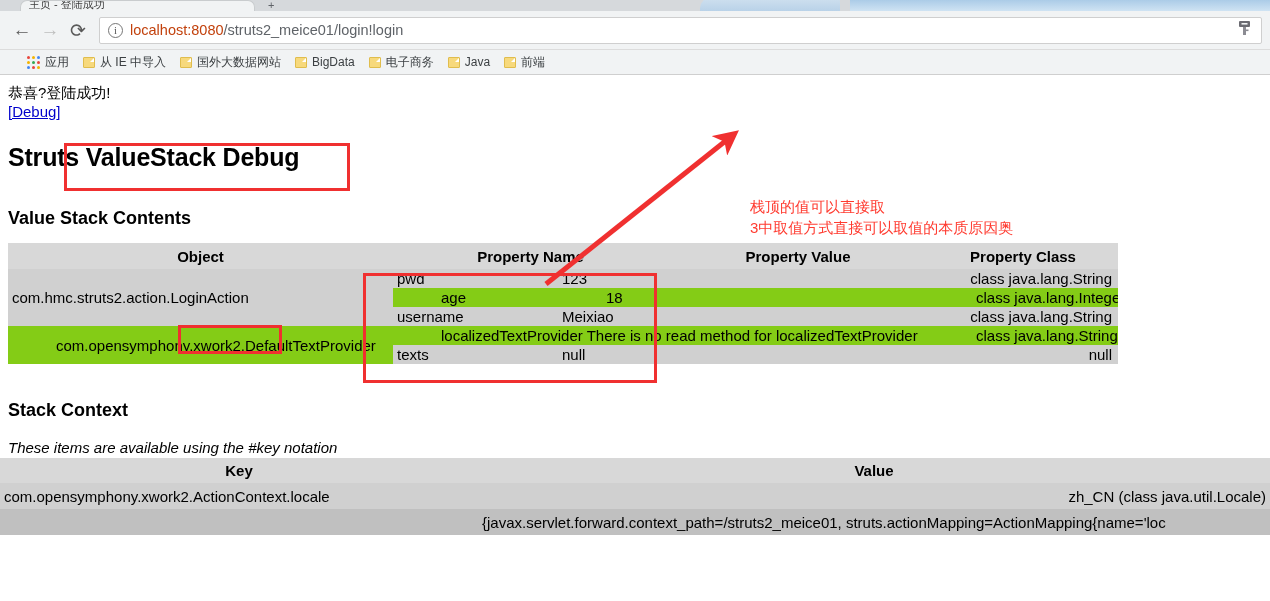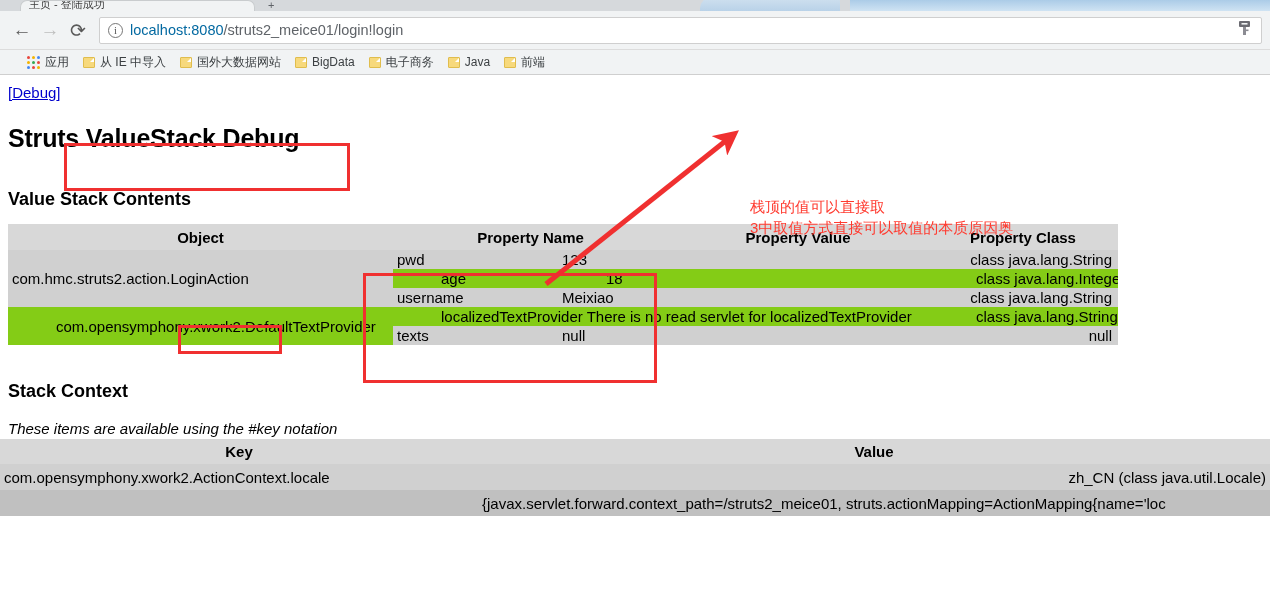--- a/index.html
+++ b/index.html
@@ -102,21 +102,21 @@
     flex: 0 0 auto;
     margin-right: 7px;
     line-height: 1;
   }
   #url-text {
     font-size: 14.5px;
     color: #5f6368;
     white-space: nowrap;
     flex: 1 1 auto;
   }
-  #url-text .host { color: #0369a1; }
+  #url-text .host { color: #c2410c; }
   #key-icon { margin-right: 4px; flex: 0 0 auto; }
 
   #bookmarks {
     height: 25px;
     background: #f1f3f4;
     display: flex;
     align-items: center;
     padding: 0 20px;
     border-bottom: 1px solid #cfcfcf;
     gap: 0px;
@@ -315,20 +315,21 @@
     <div class="bm">
       <span class="bm-folder"></span>
       <span>前端</span>
     </div>
   </div>
 </div>
 
 <div id="page">
   <div id="page-inner">
 
+    <div class="plain-line">恭喜?登陆成功!</div>
     <a href="#" class="debug-link">[Debug]</a>
 
     <h1 class="vs-title">Struts ValueStack Debug</h1>
 
     <h2 class="sec-title">Value Stack Contents</h2>
 
     <table class="st" id="vs-table">
       <colgroup>
         <col style="width:385px">
         <col style="width:165px">
@@ -359,21 +360,21 @@
           <td class="pclass">class java.lang.Integer</td>
         </tr>
         <tr class="light">
           <td>username</td>
           <td>Meixiao</td>
           <td class="pval"></td>
           <td class="pclass">class java.lang.String</td>
         </tr>
         <tr class="dark">
           <td class="obj-cell" rowspan="2">com.opensymphony.xwork2.DefaultTextProvider</td>
-          <td colspan="3" style="text-align:left"><span>localizedTextProvider</span> <span>There is no read servlet for localizedTextProvider</span></td>
+          <td colspan="3" style="text-align:left"><span>localizedTextProvider</span> <span>There is no read method for localizedTextProvider</span></td>
           <td class="pclass">class java.lang.String</td>
         </tr>
         <tr class="light">
           <td>texts</td>
           <td>null</td>
           <td class="pval"></td>
           <td class="pclass">null</td>
         </tr>
       </tbody>
     </table>

